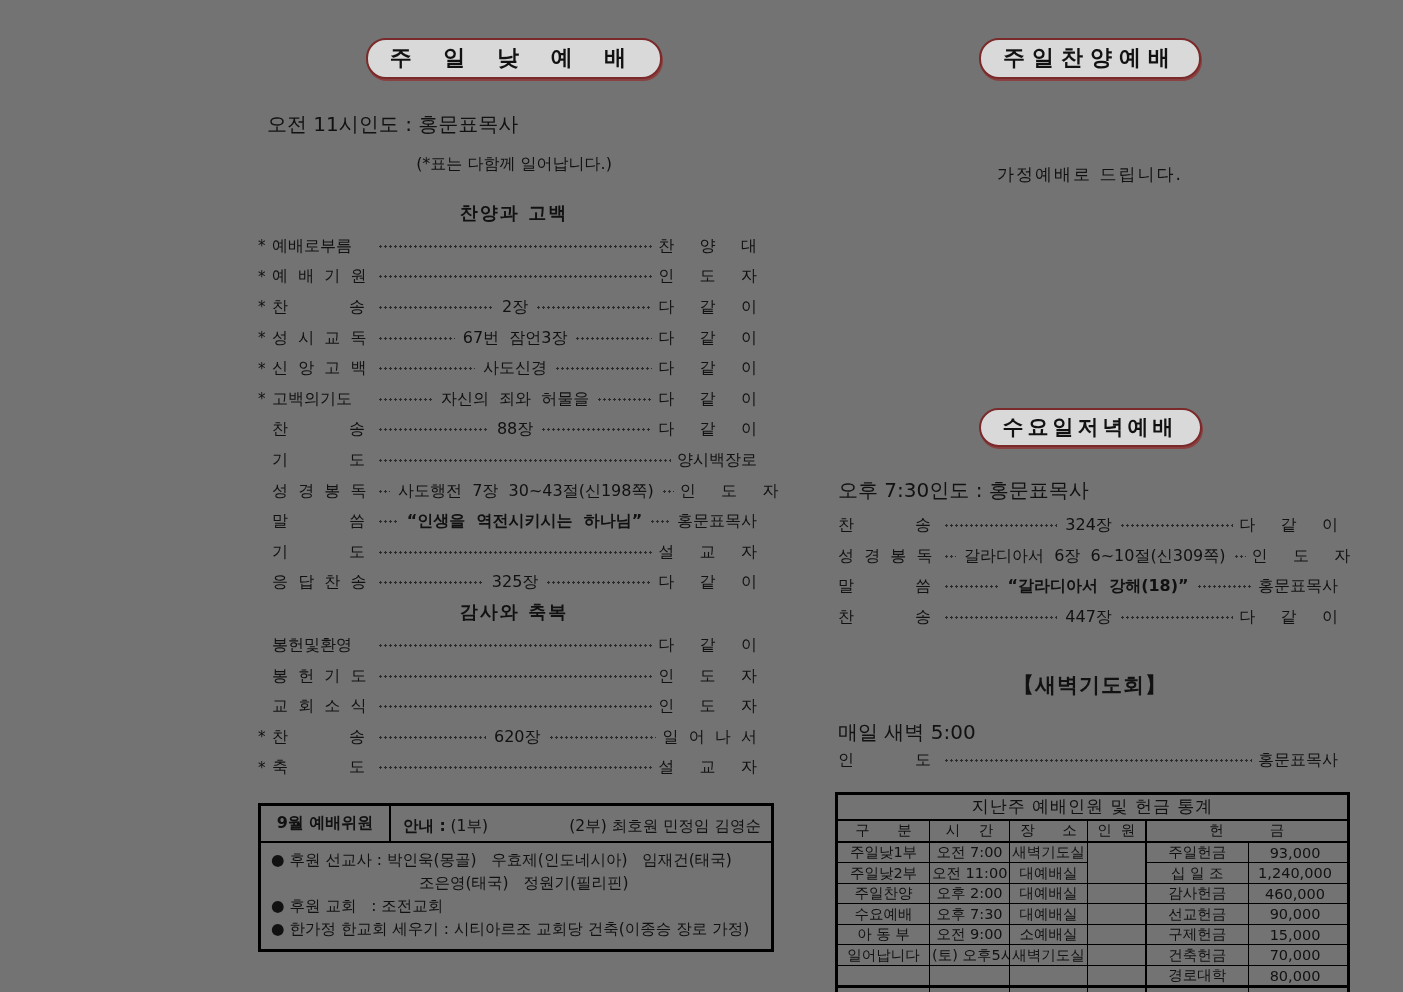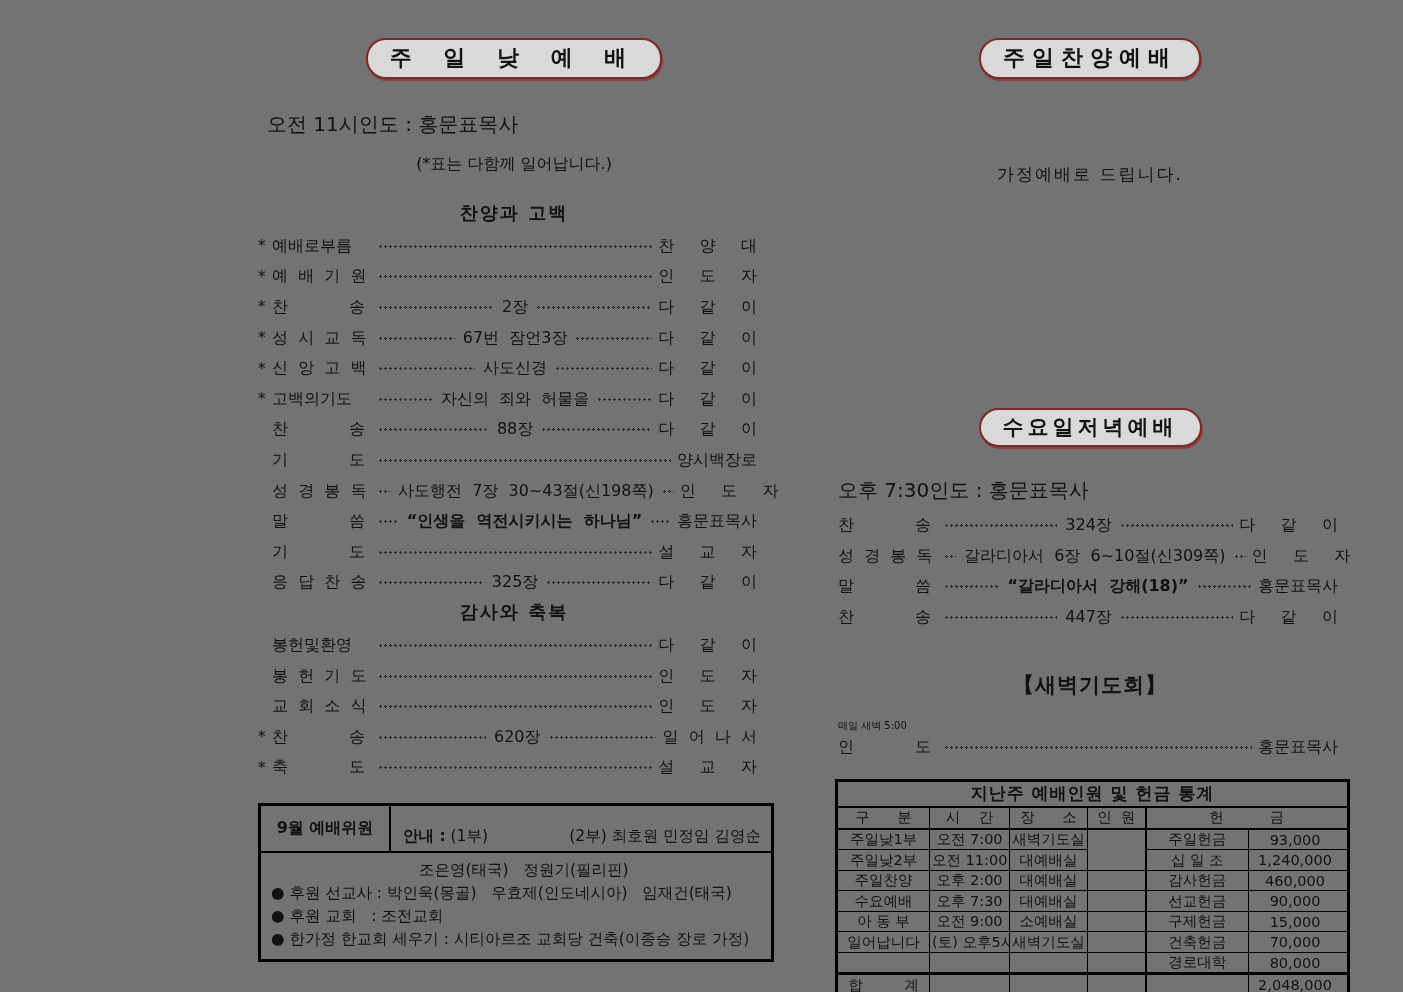--- a/index.html
+++ b/index.html
@@ -37,39 +37,39 @@
             background-size:5px 5px;background-position:0 center;background-repeat:repeat-x;}
   .w-center{flex:0 0 auto;white-space:pre;padding:0 2px;}
   .w-bold{font-weight:bold;}
   .w-value{flex:0 0 auto;white-space:pre;text-align:left;}
   #next-note{margin-top:4px;}
 
   .committee{width:510px;margin:20px 0 0 5px;border:3px solid #000;font-size:15.5px;}
   .c-head{display:flex;border-bottom:2px solid #000;}
   .c-title{flex:0 0 128px;border-right:2px solid #000;display:flex;align-items:center;
            justify-content:center;font-weight:bold;font-size:16px;padding:4px 0;}
-  .c-guide{flex:1;display:flex;align-items:center;padding:20px 10px 4px 12px;white-space:pre;}
+  .c-guide{flex:1;display:flex;align-items:center;padding:10px 10px 4px 12px;white-space:pre;}
   .c-guide .b{font-weight:bold;}
   .c-spacer{flex:1;}
   .c-body{padding:6px 6px 8px 10px;line-height:23px;}
   .c-line{white-space:pre;}
   .c-indent{padding-left:148px;}
 
   #praise-body{margin-top:84px;text-align:center;font-size:17px;letter-spacing:2px;}
   #wed-pill-wrap{margin-top:222px;}
   #dawn-heading{margin-top:38px;text-align:center;font-weight:bold;font-size:21px;letter-spacing:1px;}
-  #dawn-time{margin-top:20px;padding-left:8px;font-size:10px;}
+  #dawn-time{margin-top:20px;padding-left:8px;font-size:20px;}
   #list-dawn{margin-top:0;}
   #list-dawn .w-row{height:30px;}
 
   .stats{border-collapse:collapse;table-layout:fixed;width:512px;margin:16px 0 0 5px;
          border:3px solid #000;}
   .stats td{border:1px solid #000;font-size:14.5px;text-align:center;padding:0 2px;
             height:19.5px;white-space:pre;overflow:hidden;}
-  .stats td.t-title{font-size:17px;font-weight:bold;height:24px;border-bottom:2px solid #000;letter-spacing:1px;}
+  .stats td.t-title{font-size:17px;font-weight:normal;height:24px;border-bottom:2px solid #000;letter-spacing:1px;}
   .stats tr.hdr td{height:20px;border-bottom:2px solid #000;}
   .stats td.thickL{border-left:2px solid #000;}
   .stats td.amount{text-align:center;padding-right:8px;}
   .stats tr.total td{border-top:3px solid #000;}
 </style>
 </head>
 <body>
 
 <div class="page">
 
@@ -216,22 +216,22 @@
       <div class="c-head">
         <div class="c-title">9월 예배위원</div>
         <div class="c-guide">
           <span class="b">안내 :</span>
           <span> (1부)</span>
           <span class="c-spacer"></span>
           <span>(2부) 최호원 민정임 김영순</span>
         </div>
       </div>
       <div class="c-body" id="committee-body">
+          <div class="c-line">● 후원 선교사 : 박인욱(몽골)   우효제(인도네시아)   임재건(태국)</div>
           <div class="c-line c-indent">조은영(태국)   정원기(필리핀)</div>
-          <div class="c-line">● 후원 선교사 : 박인욱(몽골)   우효제(인도네시아)   임재건(태국)</div>
           <div class="c-line">● 후원 교회   : 조전교회</div>
           <div class="c-line">● 한가정 한교회 세우기 : 시티아르조 교회당 건축(이종승 장로 가정)</div>
         </div>
     </div>
   </div>
 
   <div class="col" id="col-right">
     <div class="pill-wrap">
       <span class="pill sp-med">주일찬양예배</span>
     </div>

